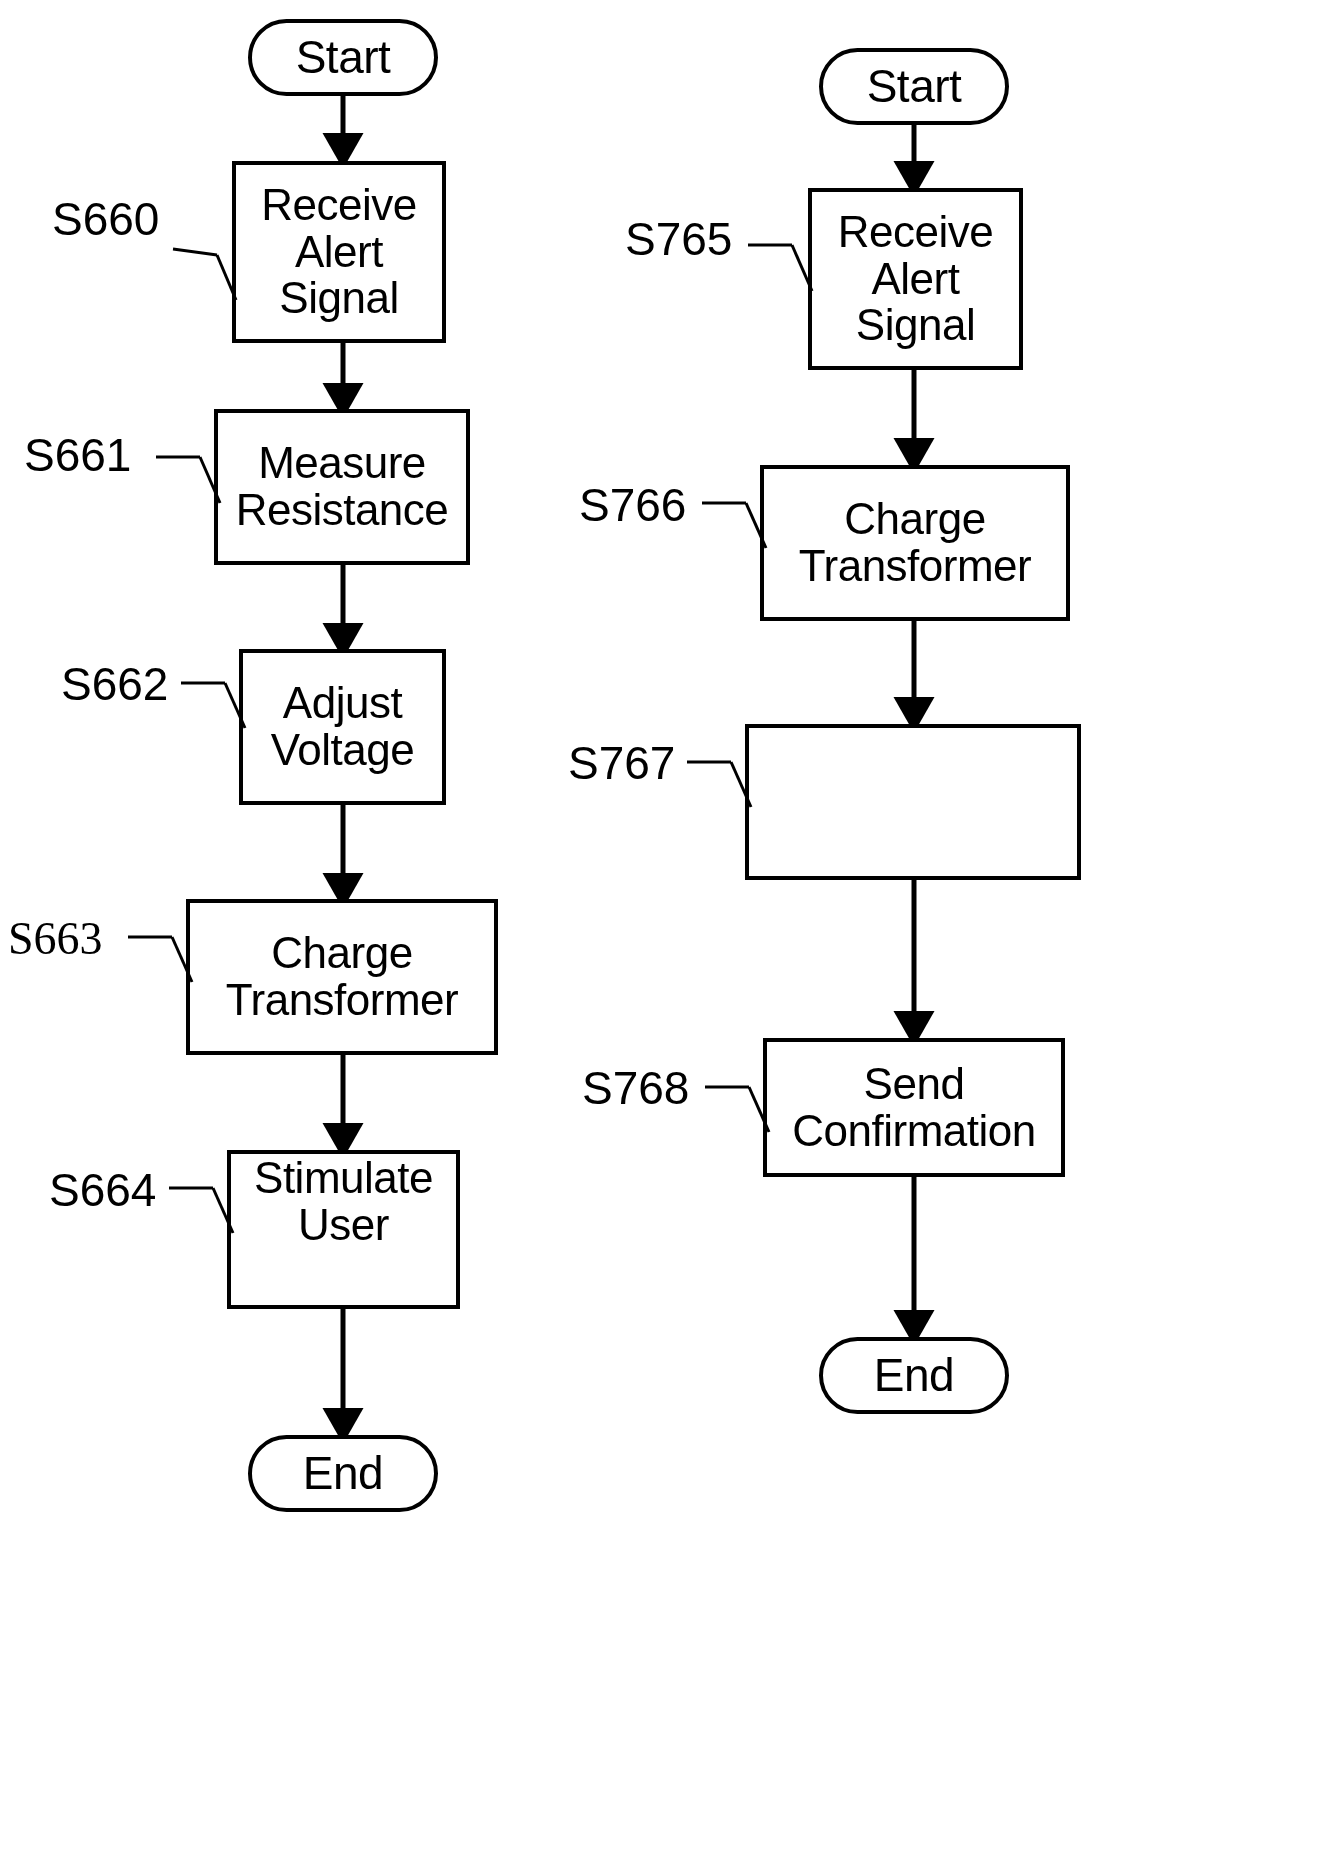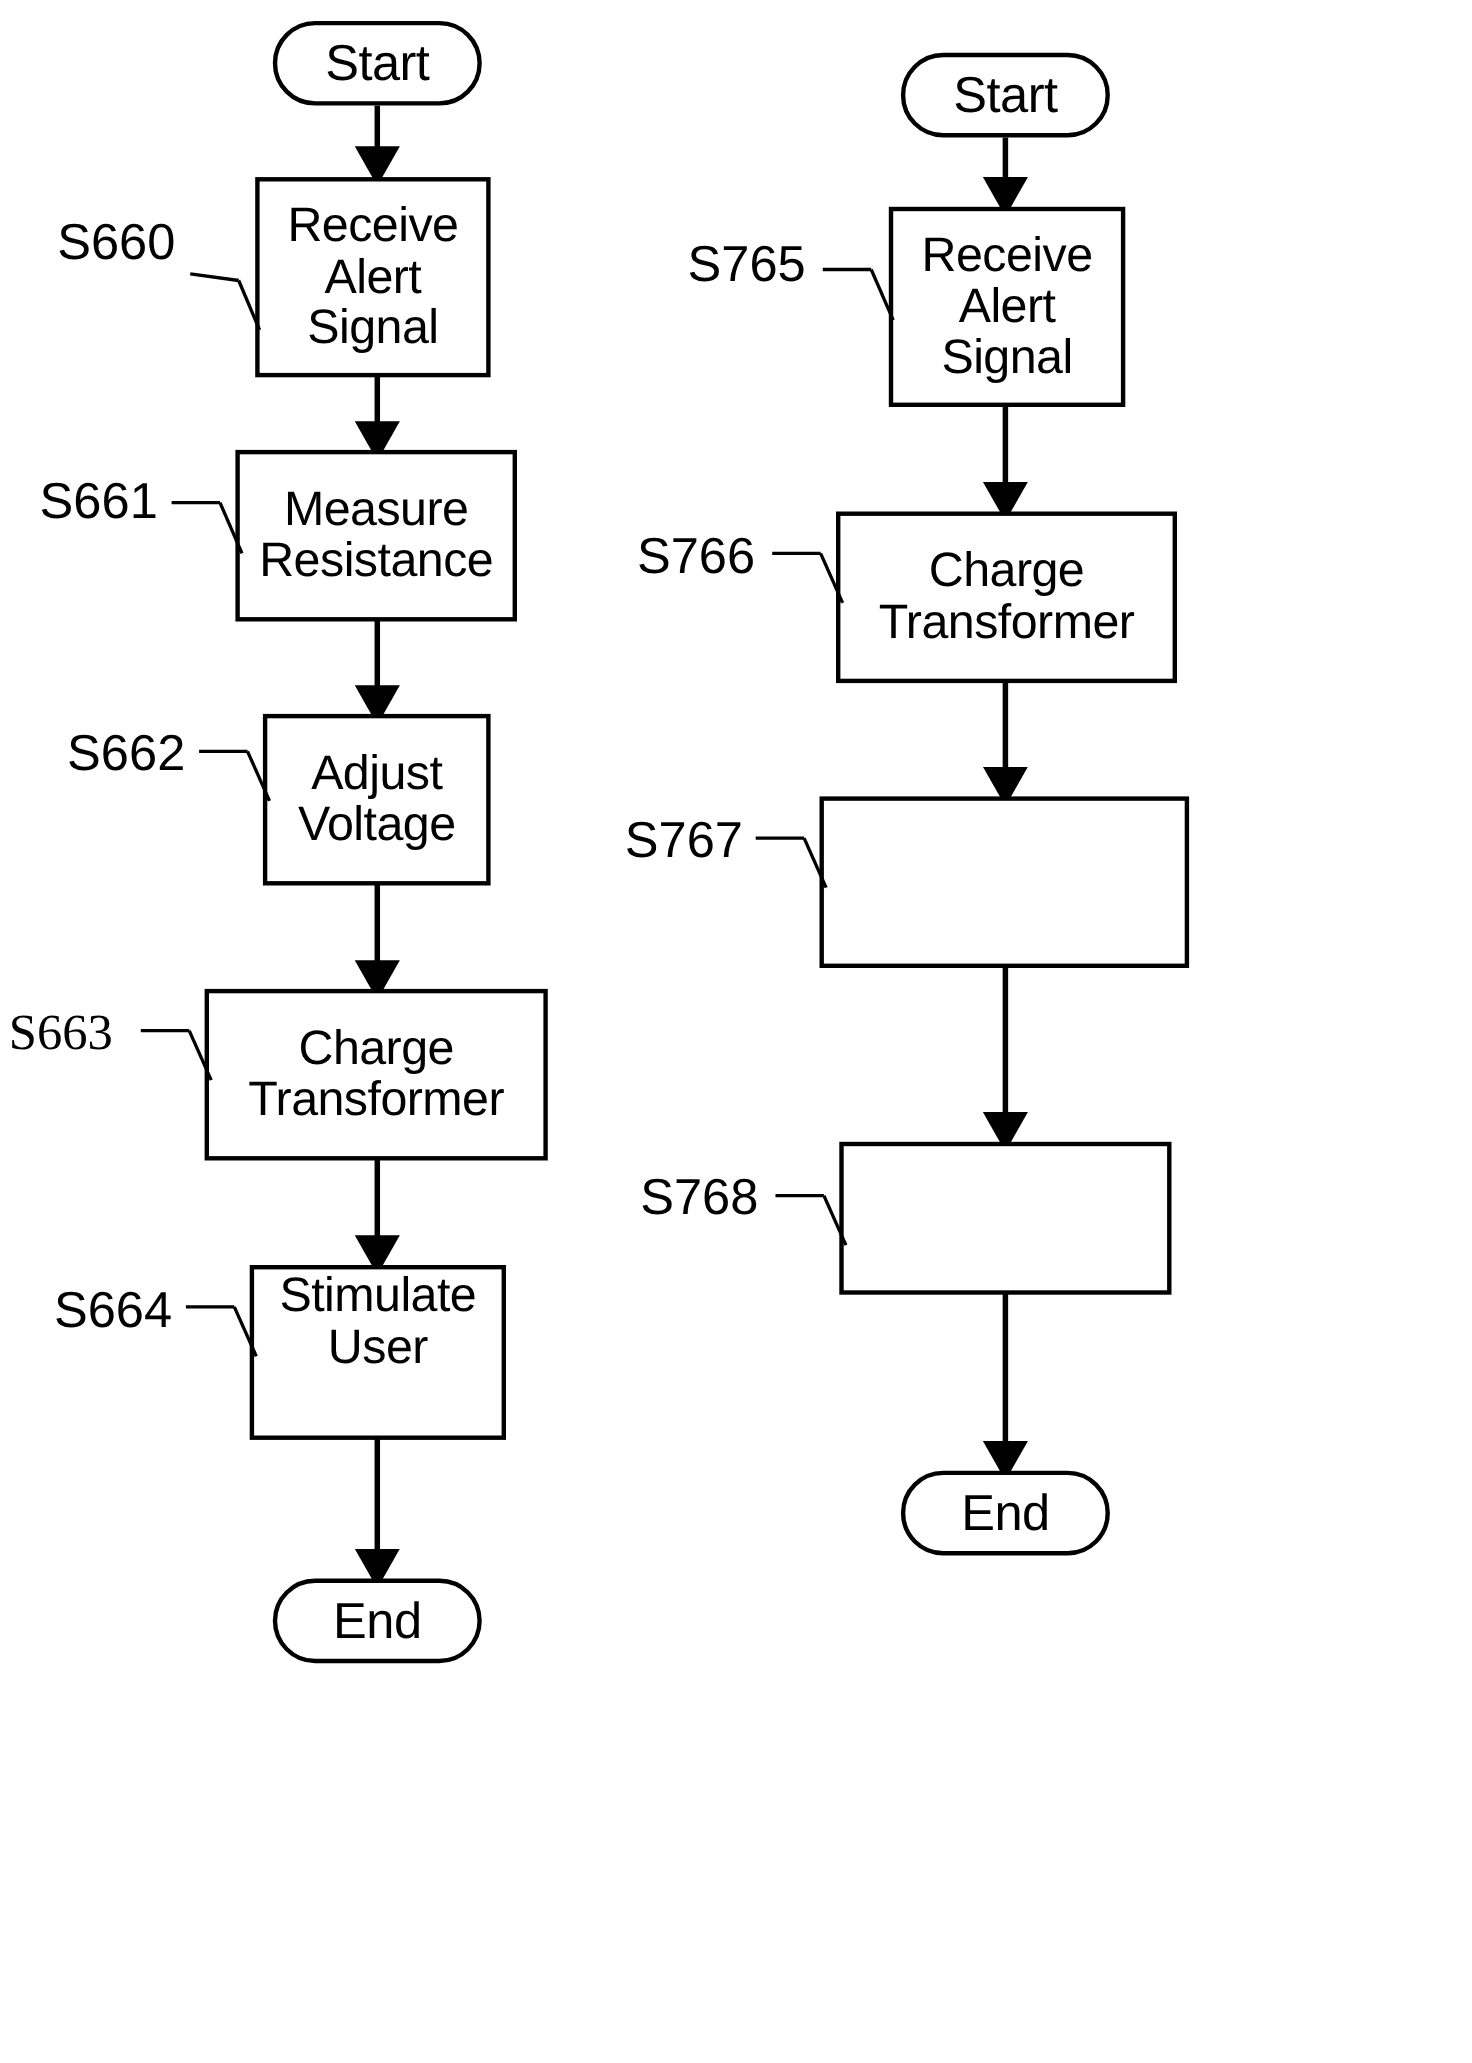--- a/index.html
+++ b/index.html
@@ -129,21 +129,21 @@
     <span>Start</span>
   </div>
 
   <div class="ref-label" style="left:52px; top:181px;margin-top:11px;">S660</div>
   <div class="node-label" style="left:234px; top:163px; width:210px; height:178px;">
     <span>Receive
 Alert
 Signal</span>
   </div>
 
-  <div class="ref-label" style="left:36px; top:428px;">S661</div>
+  <div class="ref-label" style="left:24px; top:428px;">S661</div>
   <div class="node-label" style="left:216px; top:411px; width:252px; height:152px;">
     <span>Measure
 Resistance</span>
   </div>
 
   <div class="ref-label" style="left:61px; top:657px;">S662</div>
   <div class="node-label" style="left:241px; top:651px; width:203px; height:152px;">
     <span>Adjust
 Voltage</span>
   </div>
@@ -177,18 +177,22 @@
 
   <div class="ref-label" style="left:579px; top:478px;">S766</div>
   <div class="node-label" style="left:762px; top:467px; width:306px; height:152px;">
     <span>Charge
 Transformer</span>
   </div>
 
   <div class="ref-label" style="left:568px; top:736px;">S767</div>
 
   <div class="ref-label" style="left:582px; top:1061px;">S768</div>
+  <div class="node-label" style="left:765px; top:1040px; width:298px; height:135px;">
+    <span>Send
+Confirmation</span>
+  </div>
 
   <div class="node-label term-label" style="left:821px; top:1339px; width:186px; height:73px;">
     <span>End</span>
   </div>
 
 </div>
 
 </body></html>

